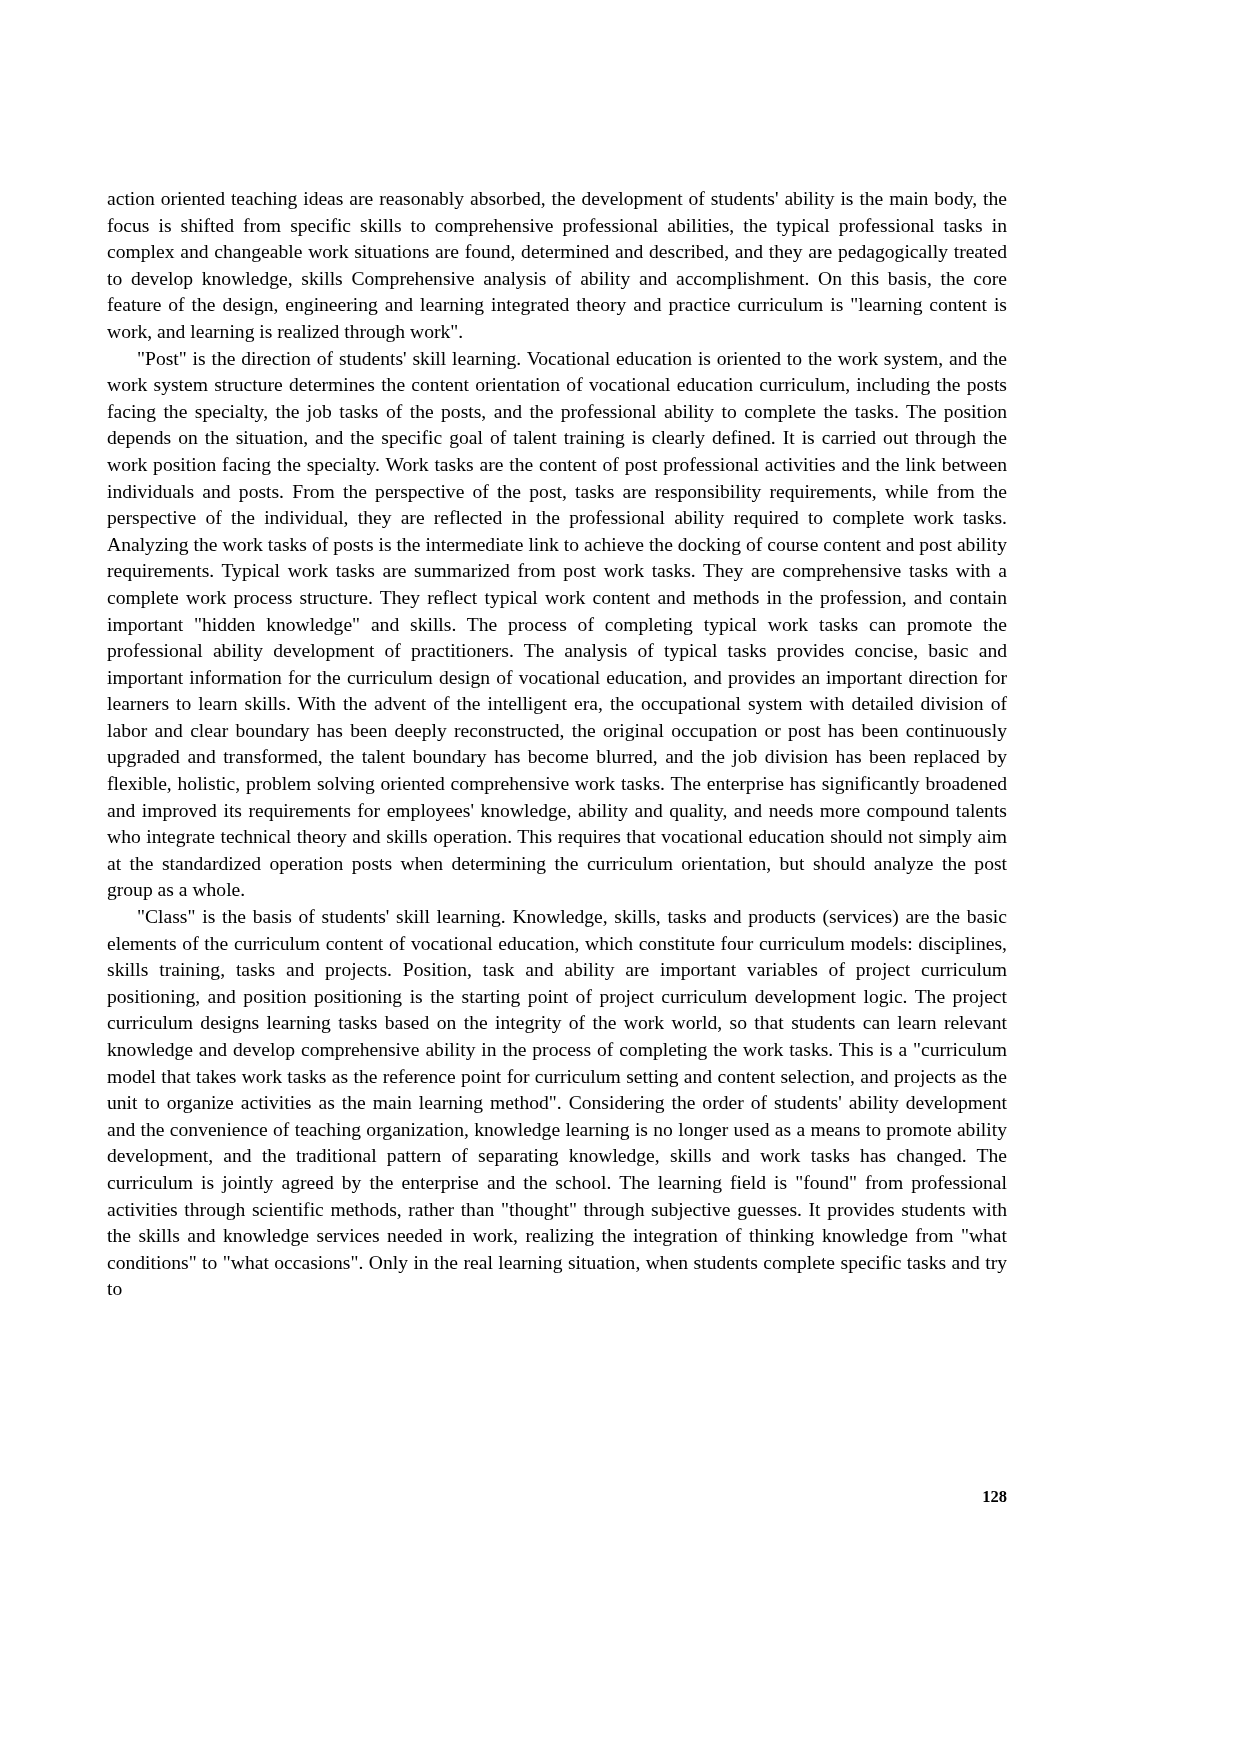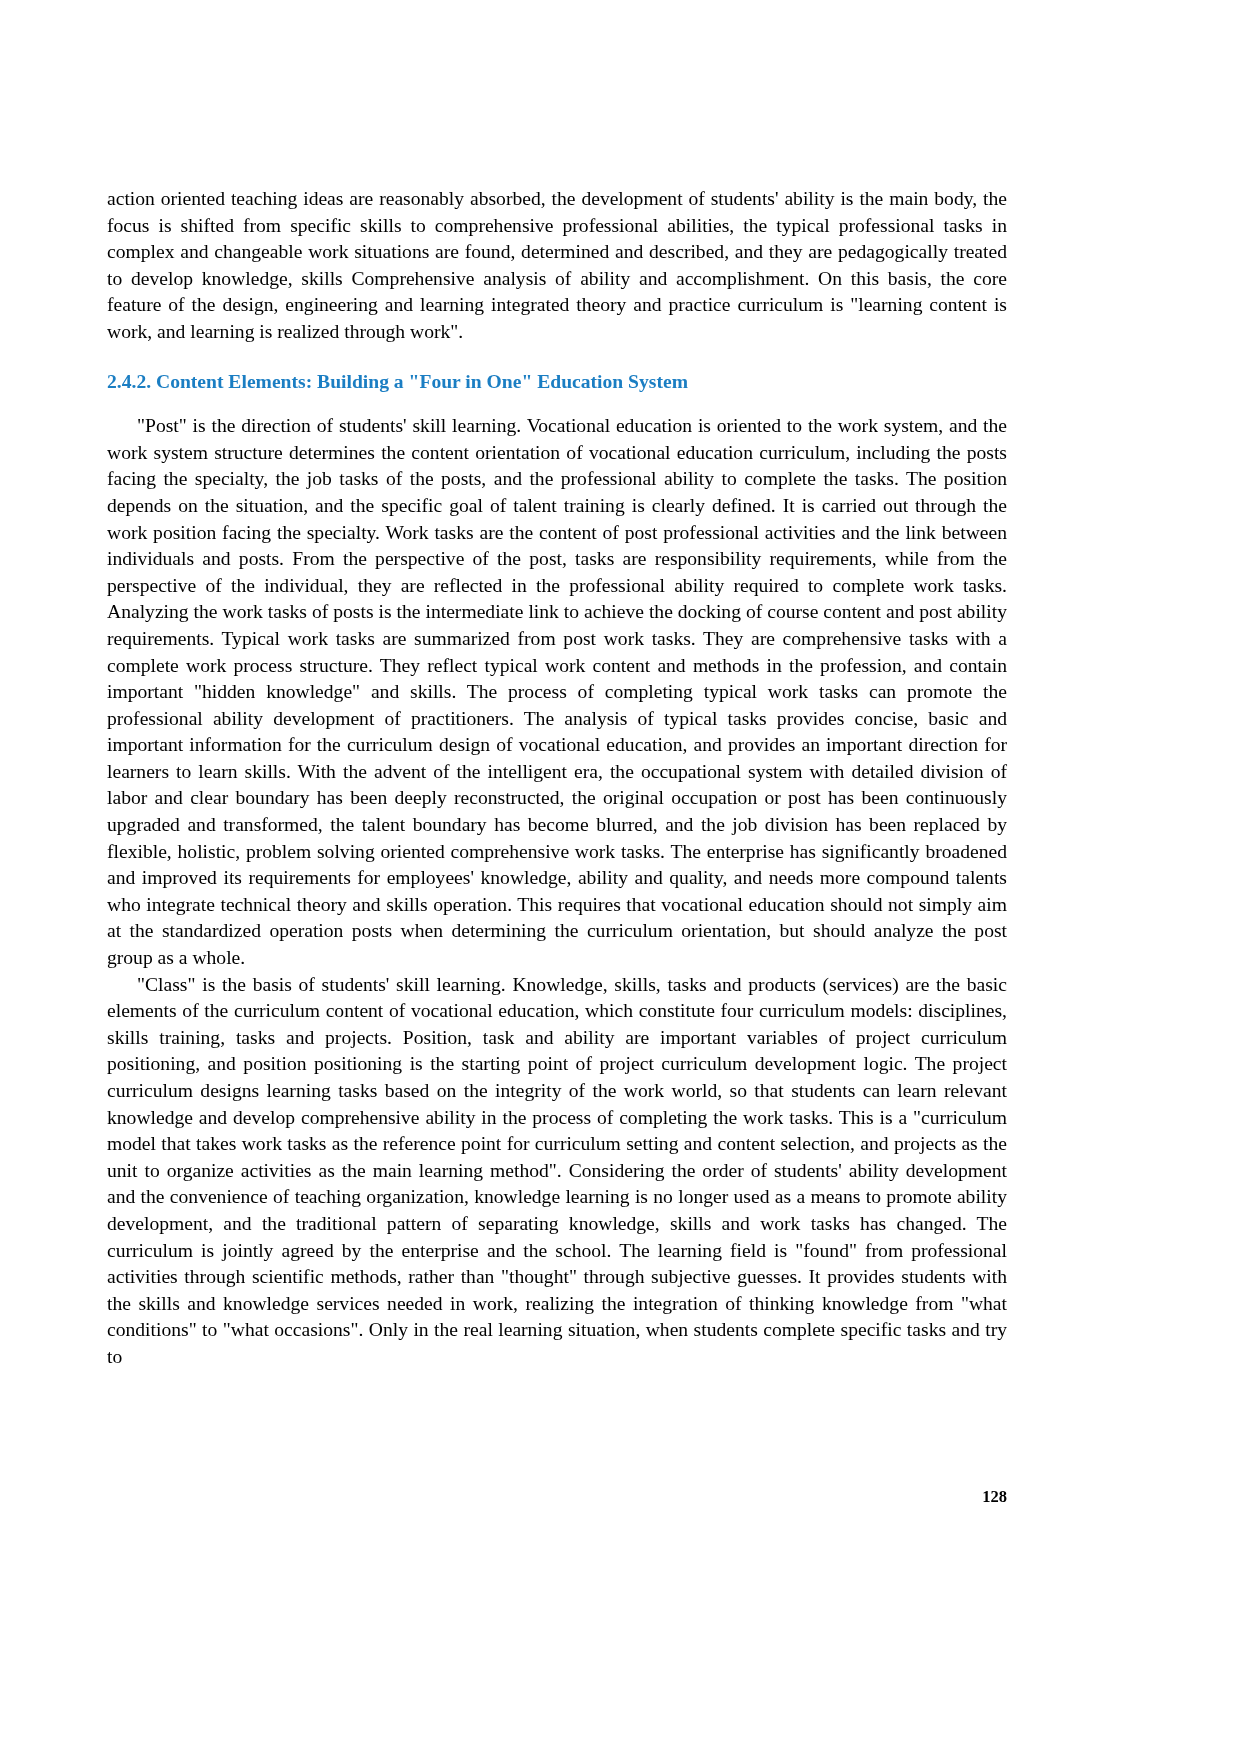--- a/index.html
+++ b/index.html
@@ -56,21 +56,20 @@
 </style>
 </head>
 <body>
 
 <div class="page">
 
   <div class="content">
 
     <p>action oriented teaching ideas are reasonably absorbed, the development of students' ability is the main body, the focus is shifted from specific skills to comprehensive professional abilities, the typical professional tasks in complex and changeable work situations are found, determined and described, and they are pedagogically treated to develop knowledge, skills Comprehensive analysis of ability and accomplishment. On this basis, the core feature of the design, engineering and learning integrated theory and practice curriculum is "learning content is work, and learning is realized through work".</p>
 
-    <p class="section-heading">2.4.2. Content Elements: Building a "Four in One" Education System</p>
 
     <p class="para-indent">"Post" is the direction of students' skill learning. Vocational education is oriented to the work system, and the work system structure determines the content orientation of vocational education curriculum, including the posts facing the specialty, the job tasks of the posts, and the professional ability to complete the tasks. The position depends on the situation, and the specific goal of talent training is clearly defined. It is carried out through the work position facing the specialty. Work tasks are the content of post professional activities and the link between individuals and posts. From the perspective of the post, tasks are responsibility requirements, while from the perspective of the individual, they are reflected in the professional ability required to complete work tasks. Analyzing the work tasks of posts is the intermediate link to achieve the docking of course content and post ability requirements. Typical work tasks are summarized from post work tasks. They are comprehensive tasks with a complete work process structure. They reflect typical work content and methods in the profession, and contain important "hidden knowledge" and skills. The process of completing typical work tasks can promote the professional ability development of practitioners. The analysis of typical tasks provides concise, basic and important information for the curriculum design of vocational education, and provides an important direction for learners to learn skills. With the advent of the intelligent era, the occupational system with detailed division of labor and clear boundary has been deeply reconstructed, the original occupation or post has been continuously upgraded and transformed, the talent boundary has become blurred, and the job division has been replaced by flexible, holistic, problem solving oriented comprehensive work tasks. The enterprise has significantly broadened and improved its requirements for employees' knowledge, ability and quality, and needs more compound talents who integrate technical theory and skills operation. This requires that vocational education should not simply aim at the standardized operation posts when determining the curriculum orientation, but should analyze the post group as a whole.</p>
 
     <p class="para-indent justify-last">"Class" is the basis of students' skill learning. Knowledge, skills, tasks and products (services) are the basic elements of the curriculum content of vocational education, which constitute four curriculum models: disciplines, skills training, tasks and projects. Position, task and ability are important variables of project curriculum positioning, and position positioning is the starting point of project curriculum development logic. The project curriculum designs learning tasks based on the integrity of the work world, so that students can learn relevant knowledge and develop comprehensive ability in the process of completing the work tasks. This is a "curriculum model that takes work tasks as the reference point for curriculum setting and content selection, and projects as the unit to organize activities as the main learning method". Considering the order of students' ability development and the convenience of teaching organization, knowledge learning is no longer used as a means to promote ability development, and the traditional pattern of separating knowledge, skills and work tasks has changed. The curriculum is jointly agreed by the enterprise and the school. The learning field is "found" from professional activities through scientific methods, rather than "thought" through subjective guesses. It provides students with the skills and knowledge services needed in work, realizing the integration of thinking knowledge from "what conditions" to "what occasions". Only in the real learning situation, when students complete specific tasks and try to</p>
 
   </div>
 
   <div class="page-number">128</div>
 
 </div>

